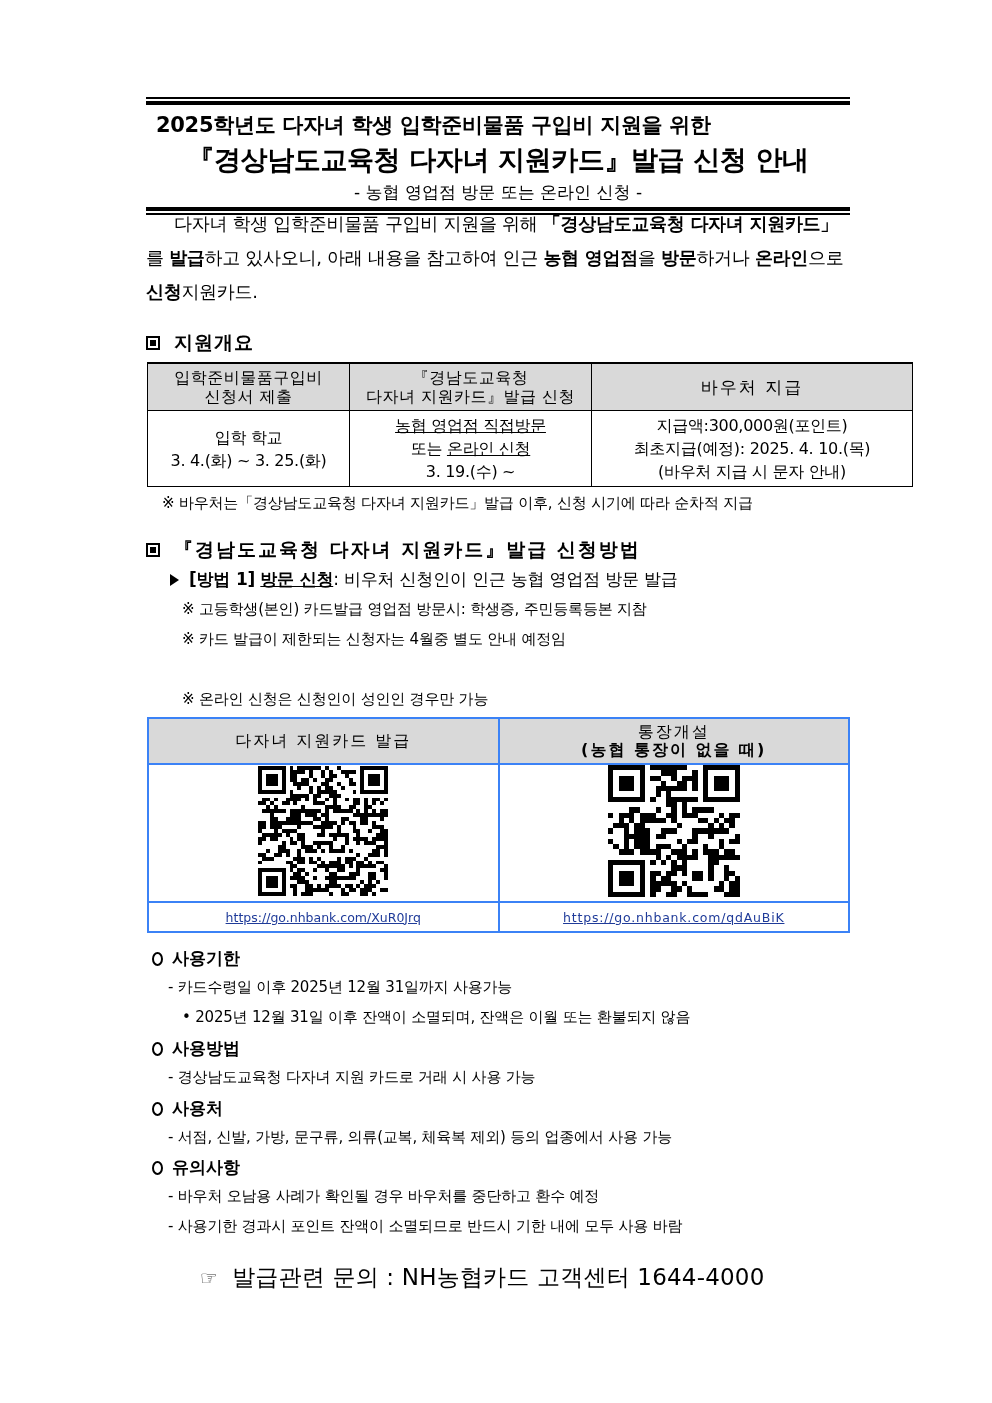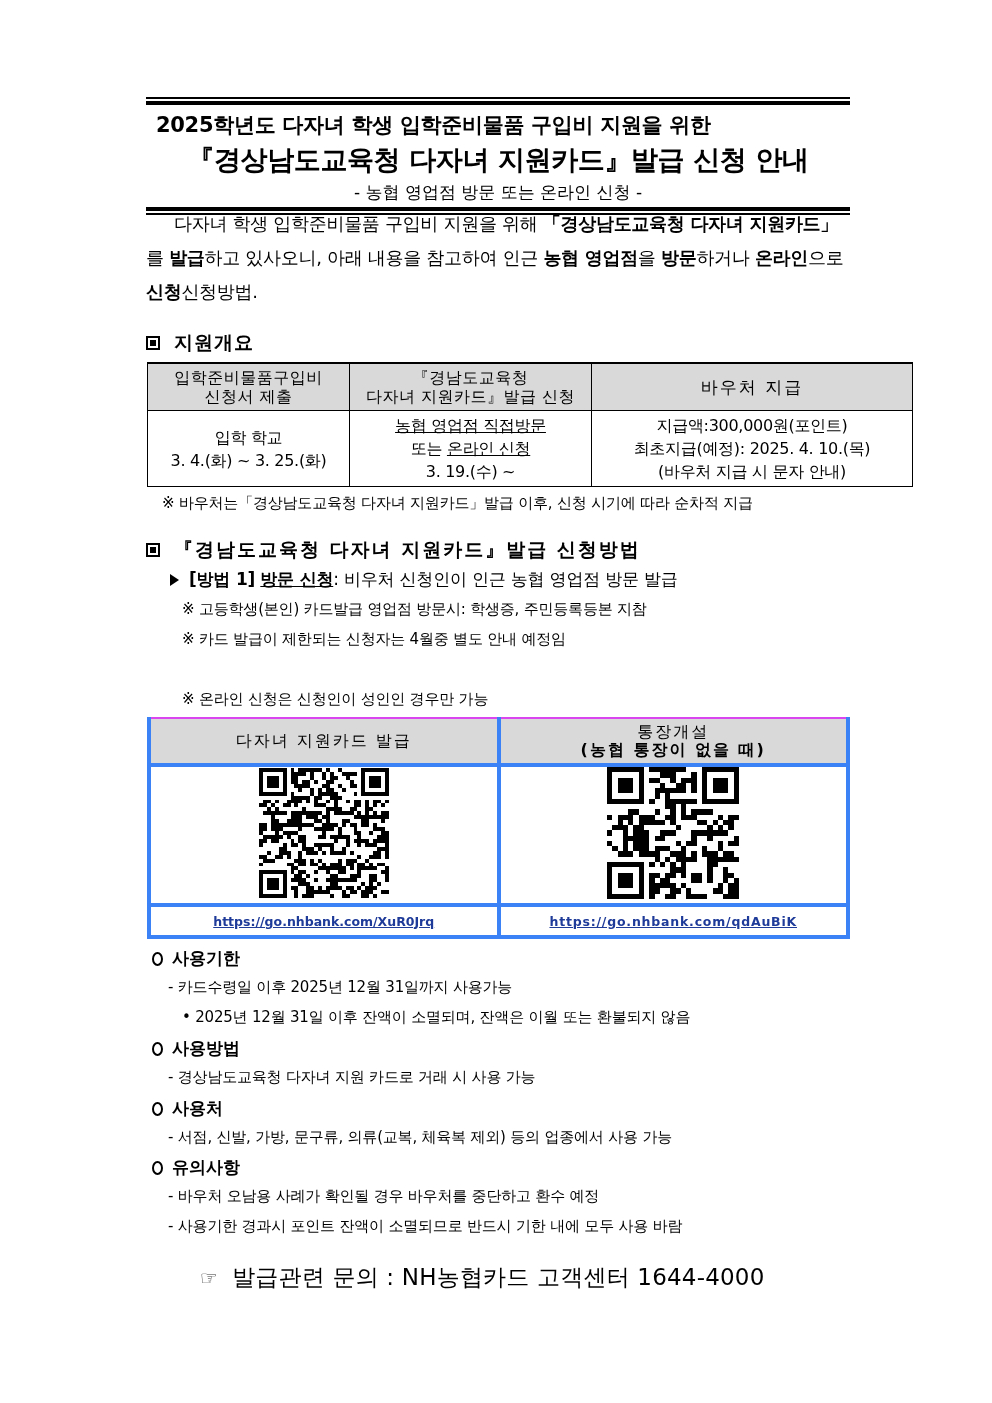--- a/index.html
+++ b/index.html
@@ -42,22 +42,22 @@
     .note1 { position: absolute; left: 162px; top: 494px; font-size: 15px; letter-spacing: -0.2px; }
 
     
     .method { position: absolute; left: 170px; font-size: 17px; letter-spacing: -0.2px; display: flex; align-items: center; }
     .tri { display: inline-block; width: 0; height: 0; border-top: 6px solid transparent; border-bottom: 6px solid transparent; border-left: 9px solid #000; margin-right: 10px; }
     .method b { font-weight: bold; }
     .subnote { position: absolute; left: 182px; font-size: 15px; letter-spacing: -0.2px; }
 
     
     .tbl2 { position: absolute; left: 147px; top: 717px; width: 703px; }
-    .tbl2 th, .tbl2 td { border: 4px solid #3b82f6; text-align: center; padding: 0; font-weight: bold; }
-    .tbl2 tr:first-child th { border-top: 2px solid #d946ef; }
+    .tbl2 th, .tbl2 td { border: 2px solid #3b82f6; text-align: center; padding: 0; }
+    .tbl2 tr:first-child th { border-top: 2px solid #3b82f6; }
     .tbl2 th { background: #d9d9d9; font-size: 16px; font-weight: normal; height: 44px; line-height: 18px; letter-spacing: 2px; width: 50%; }
     .tbl2 th .strong2 { font-weight: bold; }
     .tbl2 td.qr-cell { height: 136px; }
     .tbl2 td.url-cell { height: 28px; font-size: 12.5px; }
     .url { color: #1f3b99; text-decoration: underline; }
     .qr { display: inline-block; vertical-align: middle; }
 
     
     .circ-head { position: absolute; left: 152px; font-size: 17px; font-weight: bold; display: flex; align-items: center; }
     .circ { display: inline-block; width: 11px; height: 14px; border: 2.5px solid #000; border-radius: 50%; margin-right: 9px; box-sizing: border-box; }
@@ -75,21 +75,21 @@
   <div class="title-block">
     <div class="rule-top-thin"></div>
     <div class="rule-top-thick"></div>
     <div class="title-line1">2025학년도 다자녀 학생 입학준비물품 구입비 지원을 위한</div>
     <div class="title-line2">『경상남도교육청 다자녀 지원카드』발급 신청 안내</div>
     <div class="title-line3">- 농협 영업점 방문 또는 온라인 신청 -</div>
     <div class="rule-bot-thick"></div>
     <div class="rule-bot-thin"></div>
   </div>
 
-  <div class="intro"><span class="indent"></span><span>다자녀 학생 입학준비물품 구입비 지원을 위해 </span><b>「경상남도교육청 다자녀 지원카드」</b><span> 를 </span><b>발급</b><span>하고 있사오니, 아래 내용을 참고하여 인근 </span><b>농협 영업점</b><span>을 </span><b>방문</b><span>하거나 </span><b>온라인</b><span>으로 </span><b>신청</b><span>신청방법.</span></div>
+  <div class="intro"><span class="indent"></span><span>다자녀 학생 입학준비물품 구입비 지원을 위해 </span><b>「경상남도교육청 다자녀 지원카드」</b><span> 를 </span><b>발급</b><span>하고 있사오니, 아래 내용을 참고하여 인근 </span><b>농협 영업점</b><span>을 </span><b>방문</b><span>하거나 </span><b>온라인</b><span>으로 </span><b>신청</b><span>지원카드.</span></div>
 
   <div class="sec-head" style="top:330px;">
     <span class="box-icon"></span>
     <span>지원개요</span>
   </div>
 
   <table class="tbl1">
     <tbody>
         <tr>
       <th style="width:201px;">

